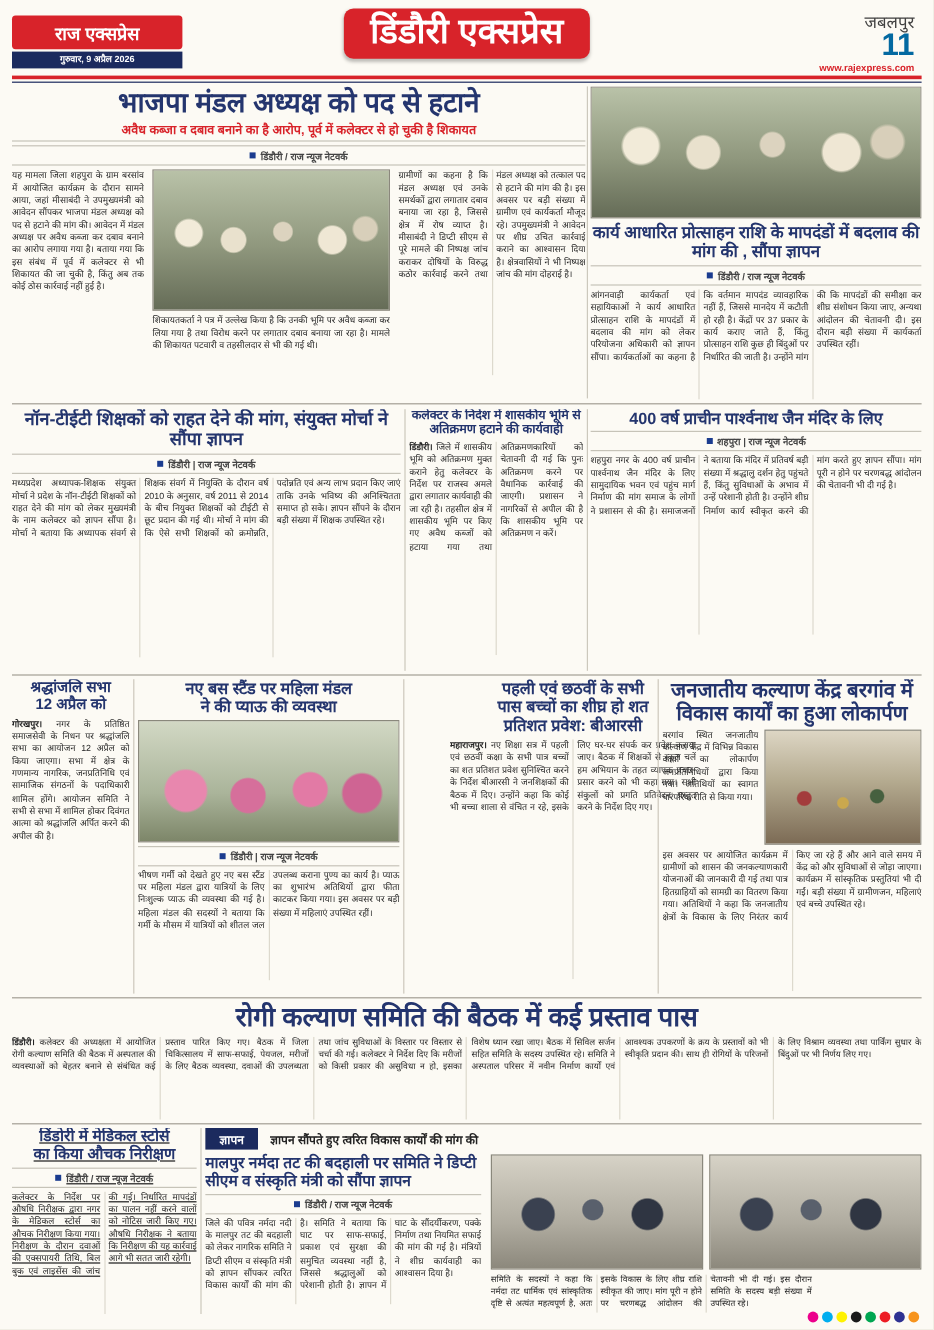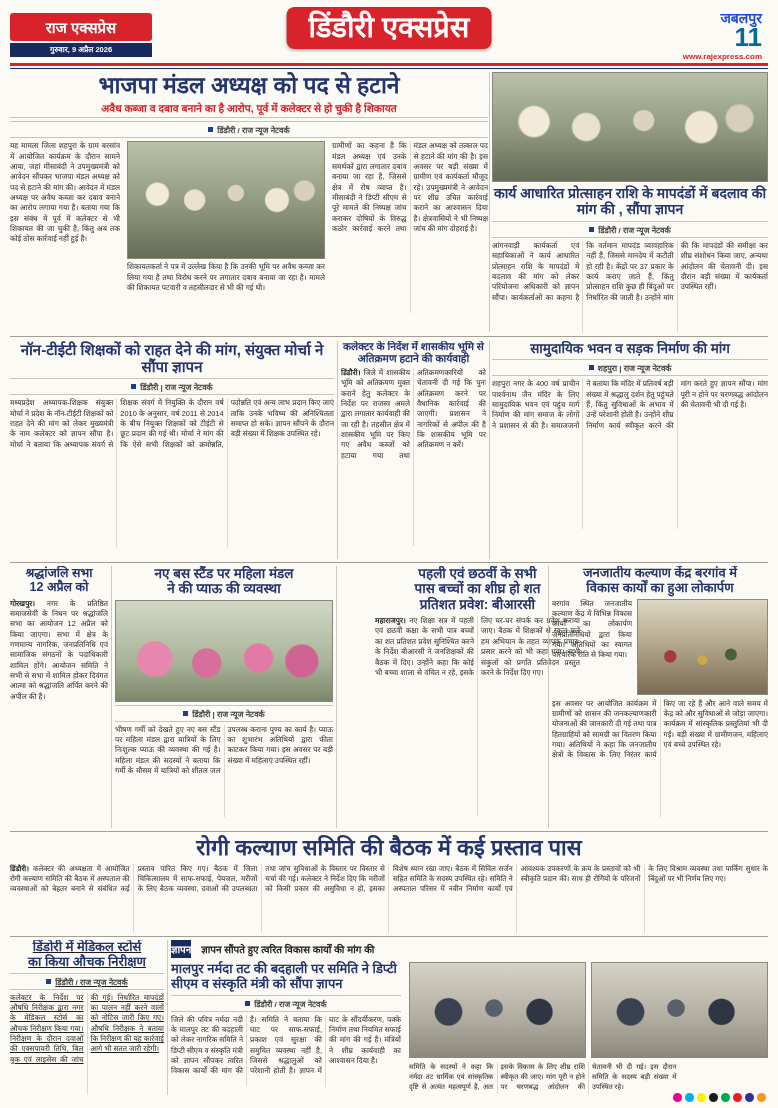--- a/index.html
+++ b/index.html
@@ -12,21 +12,21 @@
   #brand { position:absolute; left:10px; top:13px; width:142px; height:28px;
            background:#d8232a; color:#fff; font-weight:bold; font-size:15px;
            display:flex; align-items:center; justify-content:center; border-radius:3px; }
   #datebar { position:absolute; left:10px; top:43px; width:142px; height:14px;
              background:#1b2a5e; color:#fff; font-size:7.5px; line-height:14px;
              text-align:center; font-weight:bold; }
   #papertitle { position:absolute; left:50%; top:7px; transform:translateX(-50%);
                 background:#d8232a; color:#ffffff; font-weight:bold; font-size:29px;
                 line-height:1.1; padding:5px 22px; border-radius:8px;
                 box-shadow:0 2px 3px rgba(0,0,0,.25); white-space:nowrap; }
-  #city { position:absolute; right:16px; top:8px; color:#1d4ed8; font-weight:bold;
+  #city { position:absolute; right:16px; top:8px; color:#404040; font-weight:normal;
           font-size:14px; }
   #pagenum { position:absolute; right:16px; top:22px; color:#0369a1; font-weight:bold;
              font-size:26px; }
   #website { position:absolute; right:16px; top:52px; color:#d8232a; font-weight:bold;
              font-size:8px; }
   .rule-red { position:absolute; left:10px; width:758px; height:3px; background:#d8232a; }
   .rule-dark { position:absolute; left:10px; width:758px; height:1px; background:#1b2a5e; }
 
   
   .headline { color:#24356e; font-weight:bold; line-height:1.14; }
@@ -103,39 +103,39 @@
   #tribute .headline { font-size:12.5px; text-align:center; margin-bottom:4px; }
   #tribute .body-text { height:212px; }
   #pyau { position:absolute; left:115px; top:566px; width:218px; height:262px; overflow:hidden; }
   #pyau .headline { font-size:13.5px; text-align:center; }
   #pyau .photo { width:100%; height:102px; margin-top:3px; }
   #pyau .body-text { height:92px; }
   #admission { position:absolute; left:340px; top:566px; width:205px; height:262px; overflow:hidden;margin-left:35px; }
   #admission .headline { font-size:13.5px; text-align:center; margin-bottom:4px; }
   #admission .body-text { height:200px; }
   #tribal { position:absolute; left:552px; top:566px; width:216px; height:262px; overflow:hidden; }
-  #tribal .headline { font-size:13px; text-align:center; margin-bottom:3px; }
+  #tribal .headline { font-size:17px; text-align:center; margin-bottom:3px; }
   .tribal-row { display:flex; gap:5px; }
   .tribal-row .body-text { width:80px; height:96px; }
   .tribal-row .photo { flex:1; height:96px; }
   #tribal .body-bottom { margin-top:4px; height:118px; }
 
   
   #rogi { position:absolute; left:10px; top:835px; width:758px; height:98px; overflow:hidden; }
   #rogi .headline { font-size:22px; text-align:center; margin-bottom:4px; }
   #rogi .body-text { height:72px; font-size:7.2px; }
 
   
   #medical { position:absolute; left:10px; top:940px; width:154px; height:158px; overflow:hidden;text-decoration:underline; }
   #medical .headline { font-size:13px; text-align:center; }
   #medical .body-text { height:102px; }
   #malpur { position:absolute; left:171px; top:940px; width:597px; height:158px; overflow:hidden; }
   .malpur-top { display:flex; align-items:center; gap:10px; }
   .label-box { background:#1b2a5e; color:#fff; font-size:10px; font-weight:bold;
-               padding:2px 0;text-align:center; }
+               padding:2px 12px;text-align:center; }
   .kicker { font-size:10px; font-weight:bold; color:#222; }
   .malpur-main { display:flex; gap:8px; margin-top:4px; }
   .malpur-left { width:230px; }
   .malpur-left .headline { font-size:13px; }
   .malpur-left .body-text { height:72px; }
   .malpur-right { flex:1; }
   .malpur-photos { display:flex; gap:5px; }
   .malpur-photos .photo { flex:1; height:96px; }
   .malpur-right .body-text { margin-top:4px; height:32px; font-size:7px; }
 
@@ -204,21 +204,21 @@
 
   <section id="encroach">
     <h3 class="headline">कलेक्टर के निर्देश में शासकीय भूमि से अतिक्रमण हटाने की कार्यवाही</h3>
     <p class="body-text cols-2"><b class="dl">डिंडौरी।</b> <span>जिले में शासकीय भूमि को अतिक्रमण मुक्त कराने हेतु कलेक्टर के निर्देश पर राजस्व अमले द्वारा लगातार कार्यवाही की जा रही है। तहसील क्षेत्र में शासकीय भूमि पर किए गए अवैध कब्जों को हटाया गया तथा अतिक्रमणकारियों को चेतावनी दी गई कि पुनः अतिक्रमण करने पर वैधानिक कार्रवाई की जाएगी। प्रशासन ने नागरिकों से अपील की है कि शासकीय भूमि पर अतिक्रमण न करें।</span></p>
   </section>
 
   <div class="vrule" style="left:489px;top:341px;height:218px"></div>
 
   <section id="jain">
     <h2 class="headline">
-      <span class="line">सामुदायिक भवन व सड़क निर्माण की मांग</span>
+      <span class="line">400 वर्ष प्राचीन पार्श्वनाथ जैन मंदिर के लिए</span>
     </h2>
     <div class="byline">
       <span class="byicon"></span>
       <span>शहपुरा | राज न्यूज नेटवर्क</span>
     </div>
     <p class="body-text cols-3">शहपुरा नगर के 400 वर्ष प्राचीन पार्श्वनाथ जैन मंदिर के लिए सामुदायिक भवन एवं पहुंच मार्ग निर्माण की मांग समाज के लोगों ने प्रशासन से की है। समाजजनों ने बताया कि मंदिर में प्रतिवर्ष बड़ी संख्या में श्रद्धालु दर्शन हेतु पहुंचते हैं, किंतु सुविधाओं के अभाव में उन्हें परेशानी होती है। उन्होंने शीघ्र निर्माण कार्य स्वीकृत करने की मांग करते हुए ज्ञापन सौंपा। मांग पूरी न होने पर चरणबद्ध आंदोलन की चेतावनी भी दी गई है।</p>
   </section>
 
   <div class="hrule" style="top:562px"></div>
 

